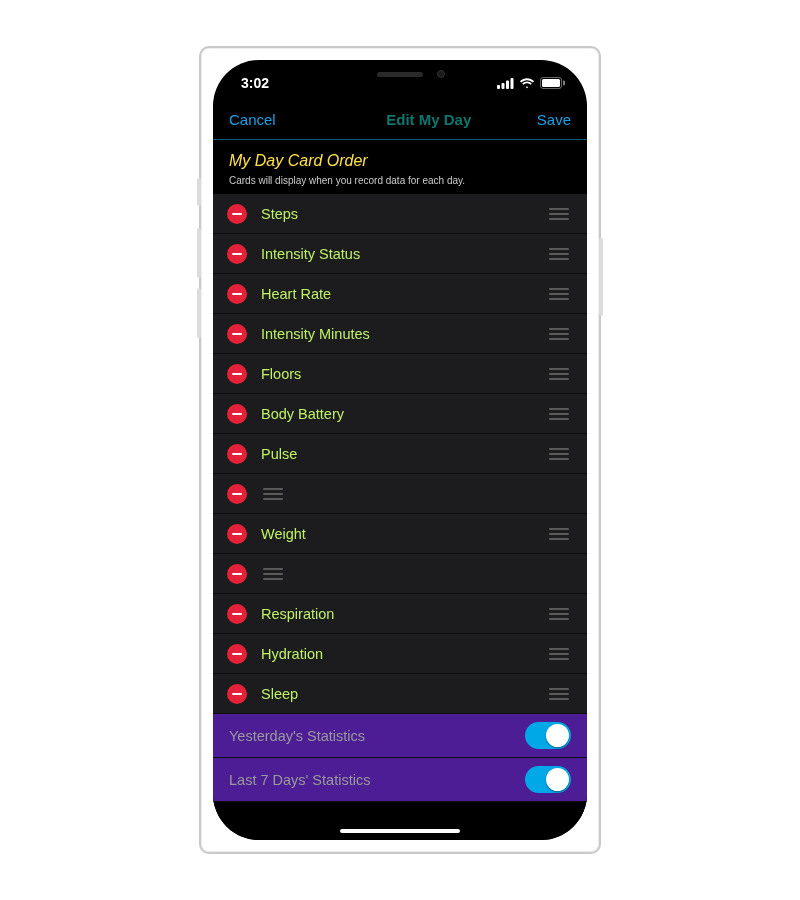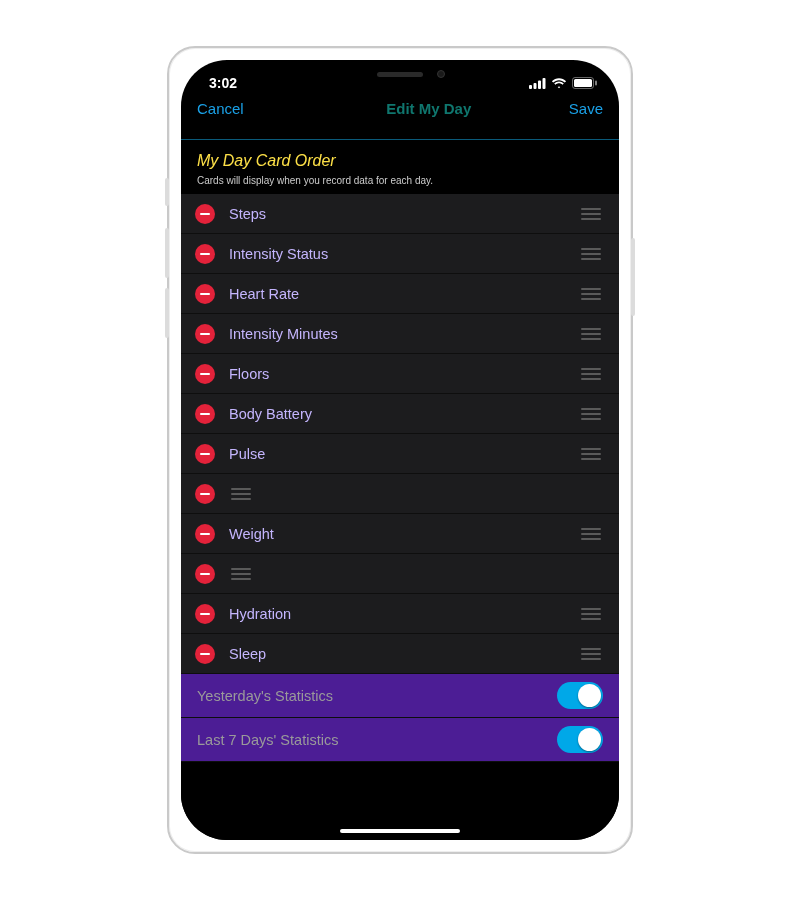--- a/index.html
+++ b/index.html
@@ -6,24 +6,24 @@
 body {
   width: 800px;
   height: 900px;
   background: #ffffff;
   display: flex;
   align-items: center;
   justify-content: center;
   font-family: -apple-system, "Helvetica Neue", Arial, sans-serif;
 }
 .phone-frame {
-  width: 466px;
+  width: 402px;
   height: 808px;
   border: 2px solid #c9c9c9;
-  border-radius: 28px;
+  border-radius: 10px;
   background: #fff;
   padding: 12px;
   position: relative;
   box-shadow: inset 0 0 0 1px #eee;
 }
 .side-btn {
   position: absolute;
   background: #dcdcdc;
   border-radius: 3px;
 }
@@ -82,21 +82,21 @@
   position: relative;
   z-index: 5;
   padding-top: 6px;
 }
 .status-icons { display: flex; align-items: center; gap: 5px; }
 .signal, .wifi, .battery { display: inline-block; }
 .signal svg, .wifi svg, .battery svg { display: block; }
 .nav-bar {
   height: 40px;
   display: flex;
-  align-items: flex-start;
+  align-items: center;
   justify-content: space-between;
   padding: 0 16px;
   border-bottom: 1px solid #0a5a7a;
 }
 .nav-btn { color: #1aa0e6; font-size: 15px; }
 .nav-title { color: #0f766e; font-size: 15px; font-weight: 600; margin-left: 45px; }
 .content {
   background: #000;
   height: calc(100% - 80px);
   overflow: hidden;
@@ -126,21 +126,21 @@
   justify-content: center;
   flex-shrink: 0;
 }
 .remove-btn::before {
   content: "";
   width: 10px; height: 2px;
   background: #fff;
   border-radius: 1px;
 }
 .row-label {
-  color: #c4b5fd;
+  color: #bef264;
   font-size: 14.5px;
   flex: 1;
 }
 .drag-handle {
   display: flex;
   flex-direction: column;
   gap: 3px;
   padding: 4px 2px;
 }
 .drag-handle span {
@@ -329,20 +329,29 @@
           <div class="row">
             <div class="remove-btn"></div>
             <div class="drag-handle">
               <span></span>
               <span></span>
               <span></span>
             </div>
           </div>
           <div class="row">
             <div class="remove-btn"></div>
+            <div class="row-label">Respiration</div>
+            <div class="drag-handle">
+              <span></span>
+              <span></span>
+              <span></span>
+            </div>
+          </div>
+          <div class="row">
+            <div class="remove-btn"></div>
             <div class="row-label">Hydration</div>
             <div class="drag-handle">
               <span></span>
               <span></span>
               <span></span>
             </div>
           </div>
           <div class="row">
             <div class="remove-btn"></div>
             <div class="row-label">Sleep</div>

